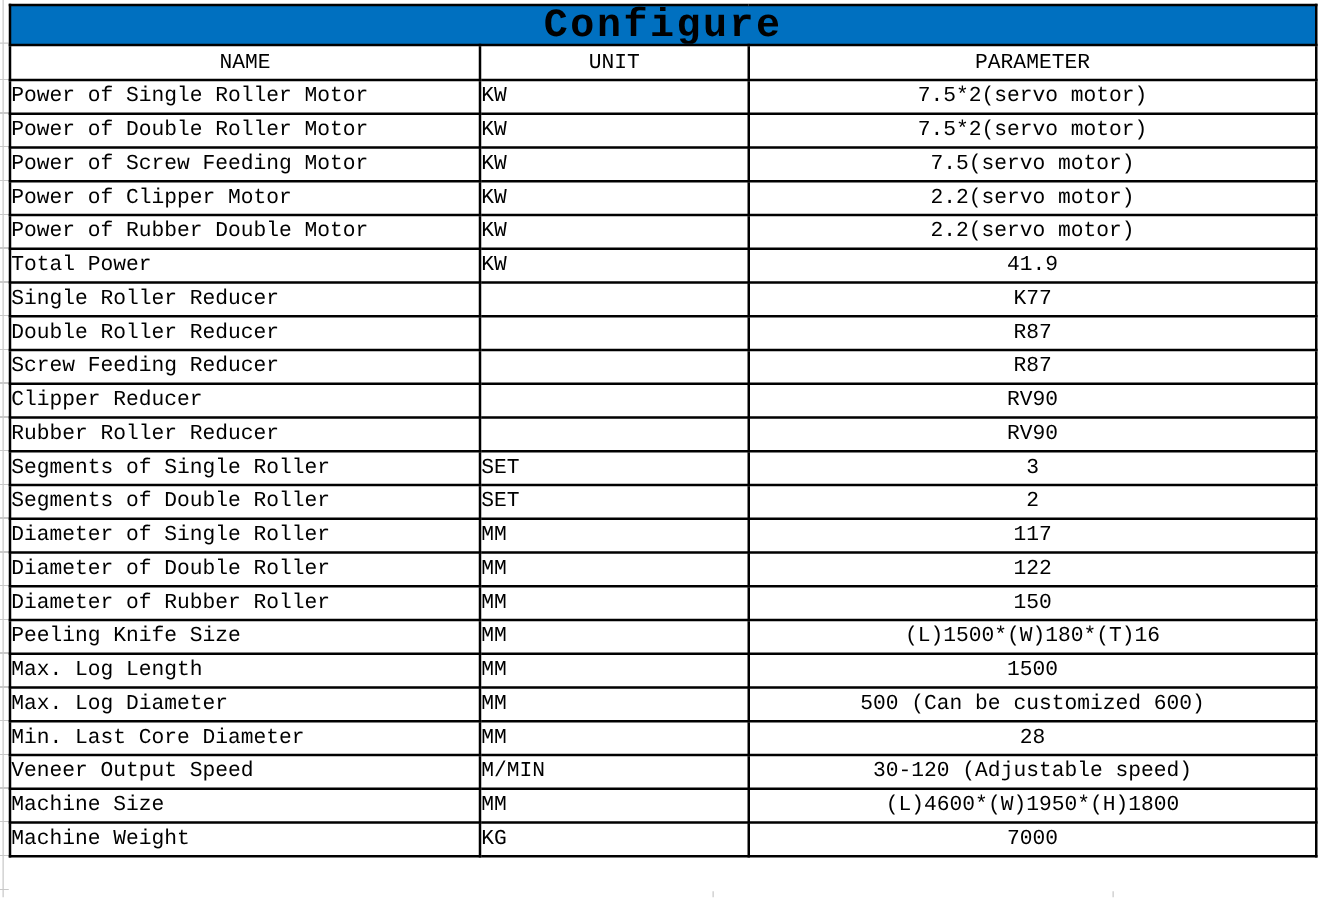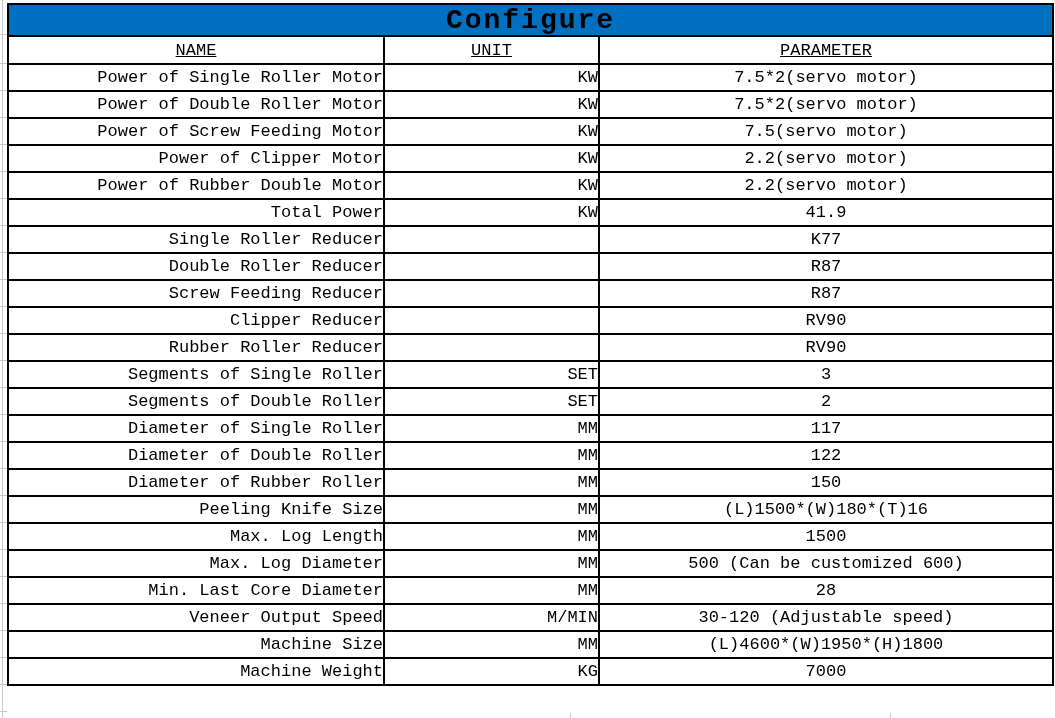--- a/index.html
+++ b/index.html
@@ -57,35 +57,34 @@
     padding: 0;
     font-weight: normal;
     font-size: 17px;
     line-height: 25px;
     white-space: nowrap;
     overflow: hidden;
   }
   tr.title-row th {
     height: 30px;
     background: #0070C0;
-    font-size: 28px;
+    font-size: 32px;
     font-weight: bold;
     letter-spacing: 2px;
     text-align: center;
     vertical-align: middle;
   }
   tr.header-row th {
     height: 26px;
     text-align: center;
     vertical-align: middle;
-    text-decoration: underline;
   }
   td { height: 25px; vertical-align: middle; }
-  td.c-name { text-align: right; padding-left: 4px; }
-  td.c-unit { text-align: right; }
+  td.c-name { text-align: left; padding-left: 4px; }
+  td.c-unit { text-align: left; }
   td.c-param { text-align: center; margin-left: 36px; }
 
   
   .has-marker { position: relative; border-radius: 13px; }
   .has-marker::before {
     content: "";
     position: absolute;
     top: 0; left: 0;
     width: 0; height: 0;
     border-top: 6px solid #007A00;

